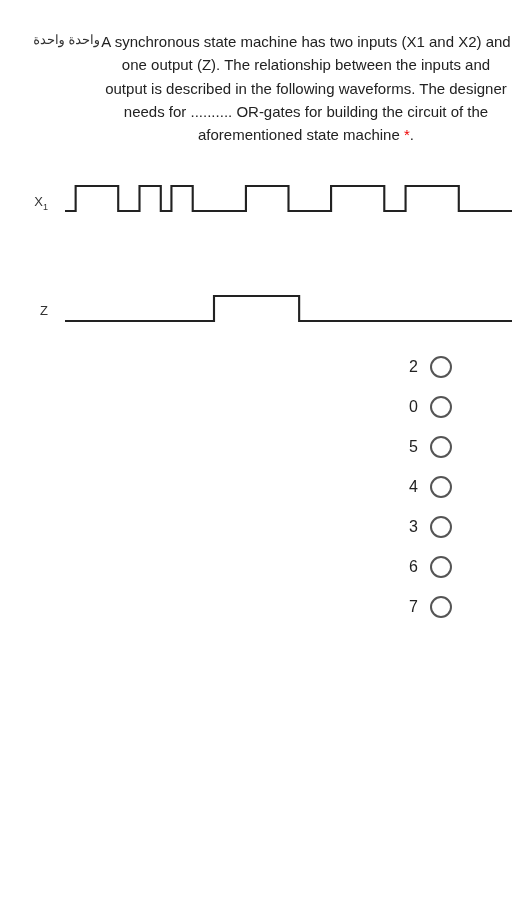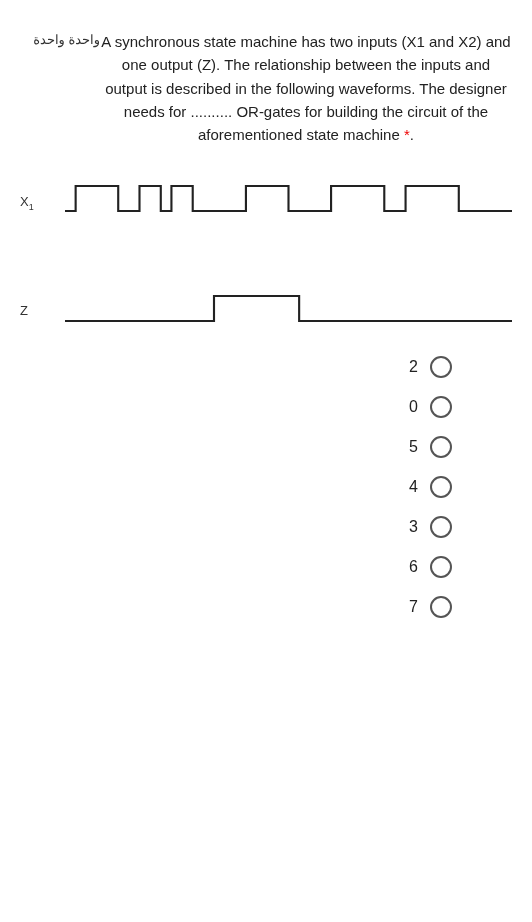--- a/index.html
+++ b/index.html
@@ -64,21 +64,21 @@
       display: flex;
       align-items: center;
       position: absolute;
       width: 100%;
     }
 
     .waveform-label {
       font-size: 13px;
       color: #333;
       width: 28px;
-      text-align: left;
+      text-align: right;
       margin-right: 17px;
       font-style: normal;
     }
 
     .waveform-label sub {
       font-size: 9px;
     }
 
     .waveform-svg-wrap {
       flex: 1;

